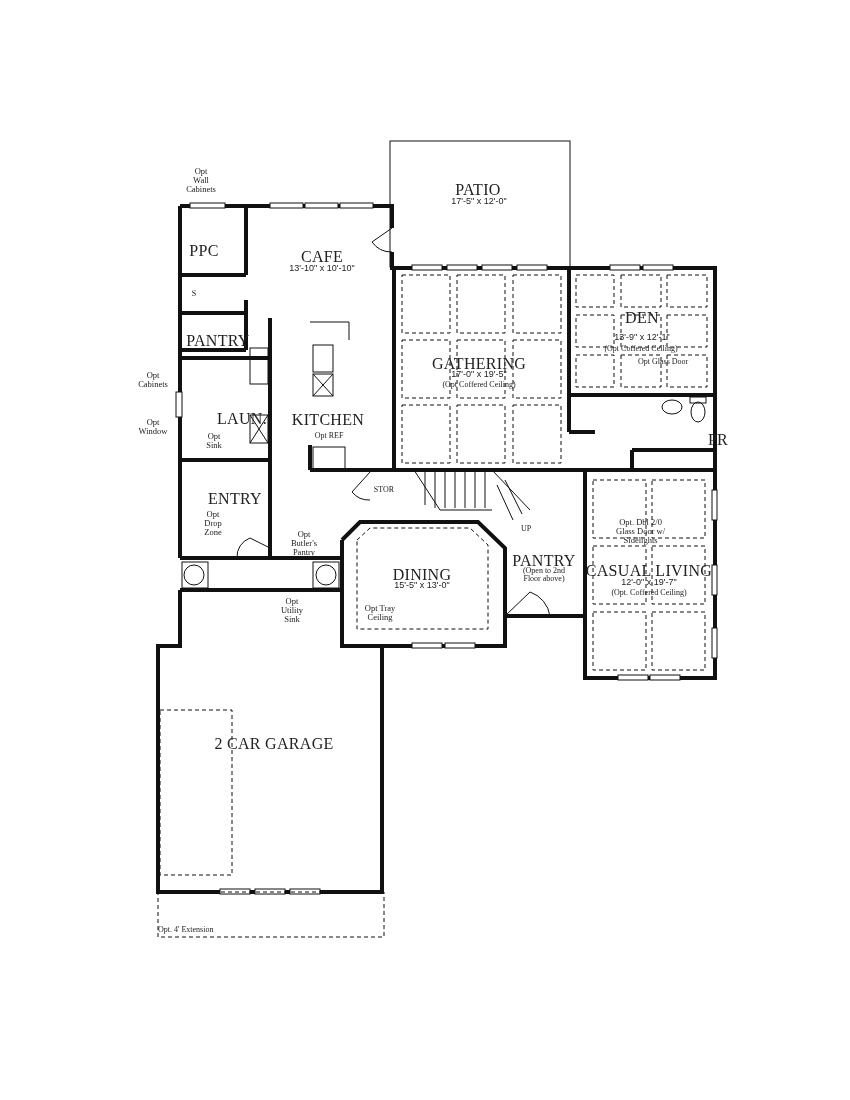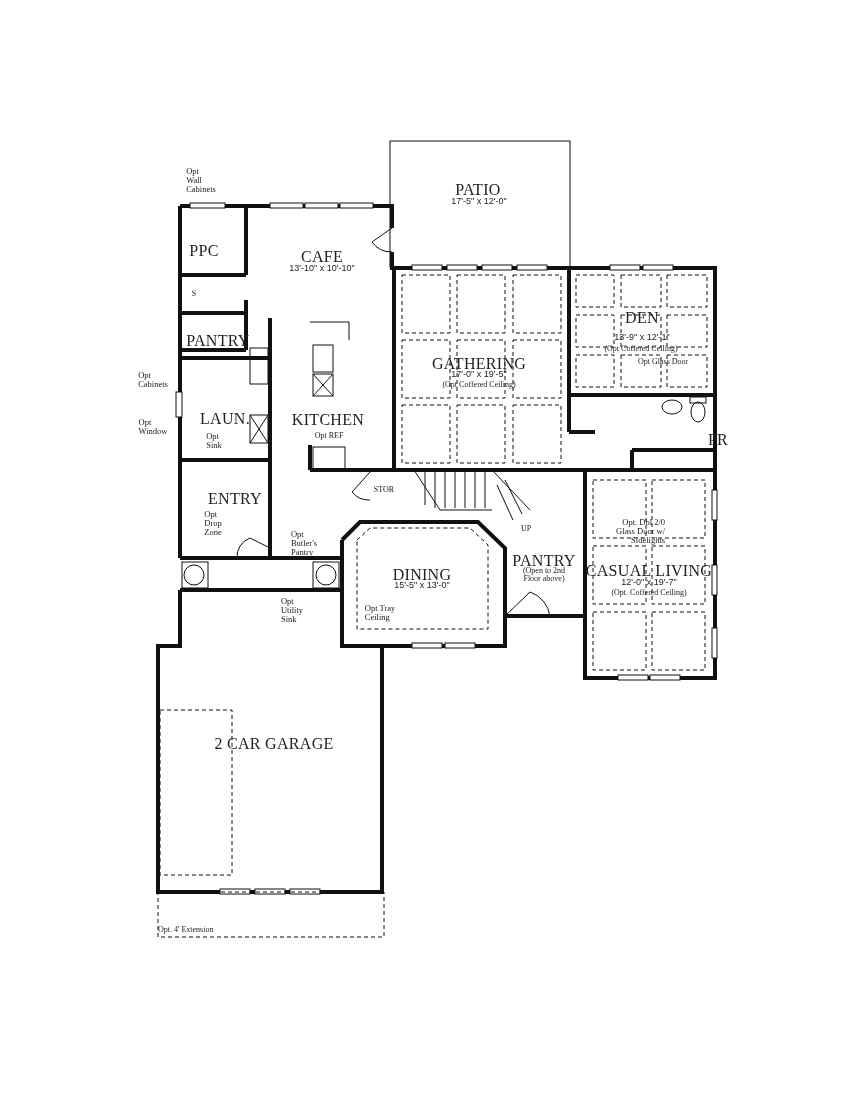--- a/index.html
+++ b/index.html
@@ -1,23 +1,23 @@
 <!DOCTYPE html>
 <html><head>
 <meta charset="utf-8">
 <style>
   html,body{margin:0;padding:0;background:#fff;}
   body{width:850px;height:1100px;position:relative;overflow:hidden;font-family:"Liberation Serif","DejaVu Serif",serif;color:#222;}
   svg{position:absolute;left:0;top:0;}
-  .lbl{position:absolute;transform:translateX(-50%);white-space:nowrap;line-height:1.05;}
+  .lbl{position:absolute;transform:translateX(-50%);text-align:center;white-space:nowrap;line-height:1.05;}
   .room{font-size:16px;letter-spacing:0.3px;}
   .dim{font-family:"Liberation Sans","DejaVu Sans",sans-serif;font-size:9px;}
   .note{font-size:8.5px;}
   .small{font-size:8px;}
-  .left{transform:none;text-align:right;}
+  .left{transform:none;text-align:center;}
 </style>
 </head>
 <body>
 
 <svg width="850" height="1100" viewBox="0 0 850 1100">
   <g fill="none" stroke="#111">
 
     <rect x="390" y="141" width="180" height="126" stroke-width="1"></rect>
 
     <g stroke-width="4">
@@ -175,21 +175,21 @@
 <div class="lbl small" style="left:641px;top:345px">(Opt Coffered Ceiling)</div>
 <div class="lbl small left" style="left:638px;top:358px">Opt Glass Door</div>
 
 <div class="lbl room" style="left:479px;top:356px">GATHERING</div>
 <div class="lbl dim" style="left:479px;top:370px">17'-0" x 19'-5"</div>
 <div class="lbl small" style="left:479px;top:381px">(Opt Coffered Ceiling)</div>
 
 <div class="lbl room" style="left:328px;top:412px">KITCHEN</div>
 <div class="lbl small" style="left:329px;top:432px">Opt REF</div>
 
-<div class="lbl room" style="left:225px;top:411px">LAUN.</div>
+<div class="lbl room" style="left:242px;top:411px">LAUN.</div>
 <div class="lbl room" style="left:235px;top:491px">ENTRY</div>
 <div class="lbl room" style="left:718px;top:432px">PR</div>
 <div class="lbl small" style="left:384px;top:486px">STOR</div>
 
 <div class="lbl room" style="left:422px;top:567px">DINING</div>
 <div class="lbl dim" style="left:422px;top:581px">15'-5" x 13'-0"</div>
 
 <div class="lbl room" style="left:544px;top:553px">PANTRY</div>
 <div class="lbl small" style="left:544px;top:567px">(Open to 2nd</div>
 <div class="lbl small" style="left:544px;top:575px">Floor above)</div>

